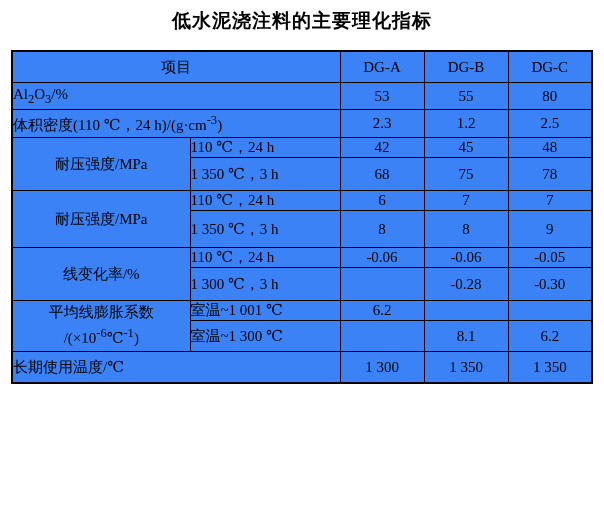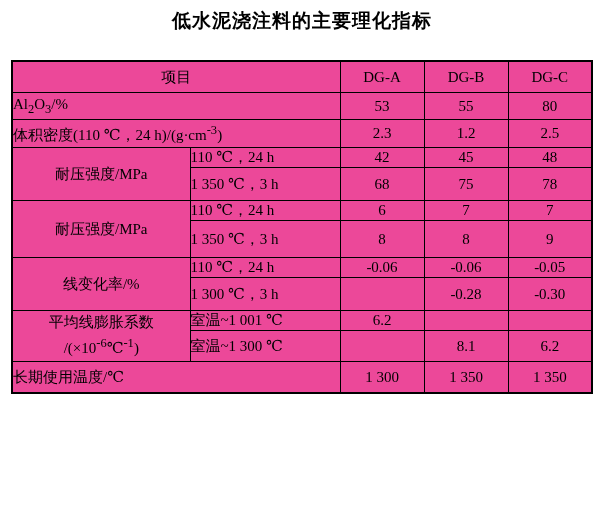--- a/index.html
+++ b/index.html
@@ -20,29 +20,29 @@
     height: 524px;
     position: relative;
     box-sizing: border-box;
   }
   .title {
     text-align: center;
     font-size: 19px;
     font-weight: bold;
     letter-spacing: 1px;
     padding-top: 8px;
-    padding-bottom: 25px;
+    padding-bottom: 8px;
     font-family: "Liberation Serif", "DejaVu Serif", serif;
   }
   table.spec {
     border-collapse: collapse;
     width: 580px;
-    margin: 1px auto;
+    margin: 8px auto;
     table-layout: fixed;
-    background: #ec4899;
+    background: #3b82f6;
   }
   table.spec td, table.spec th {
     border: 1px solid #000;
     font-weight: normal;
     font-size: 15px;
     padding: 0;
     vertical-align: middle;
   }
   
   table.spec {

